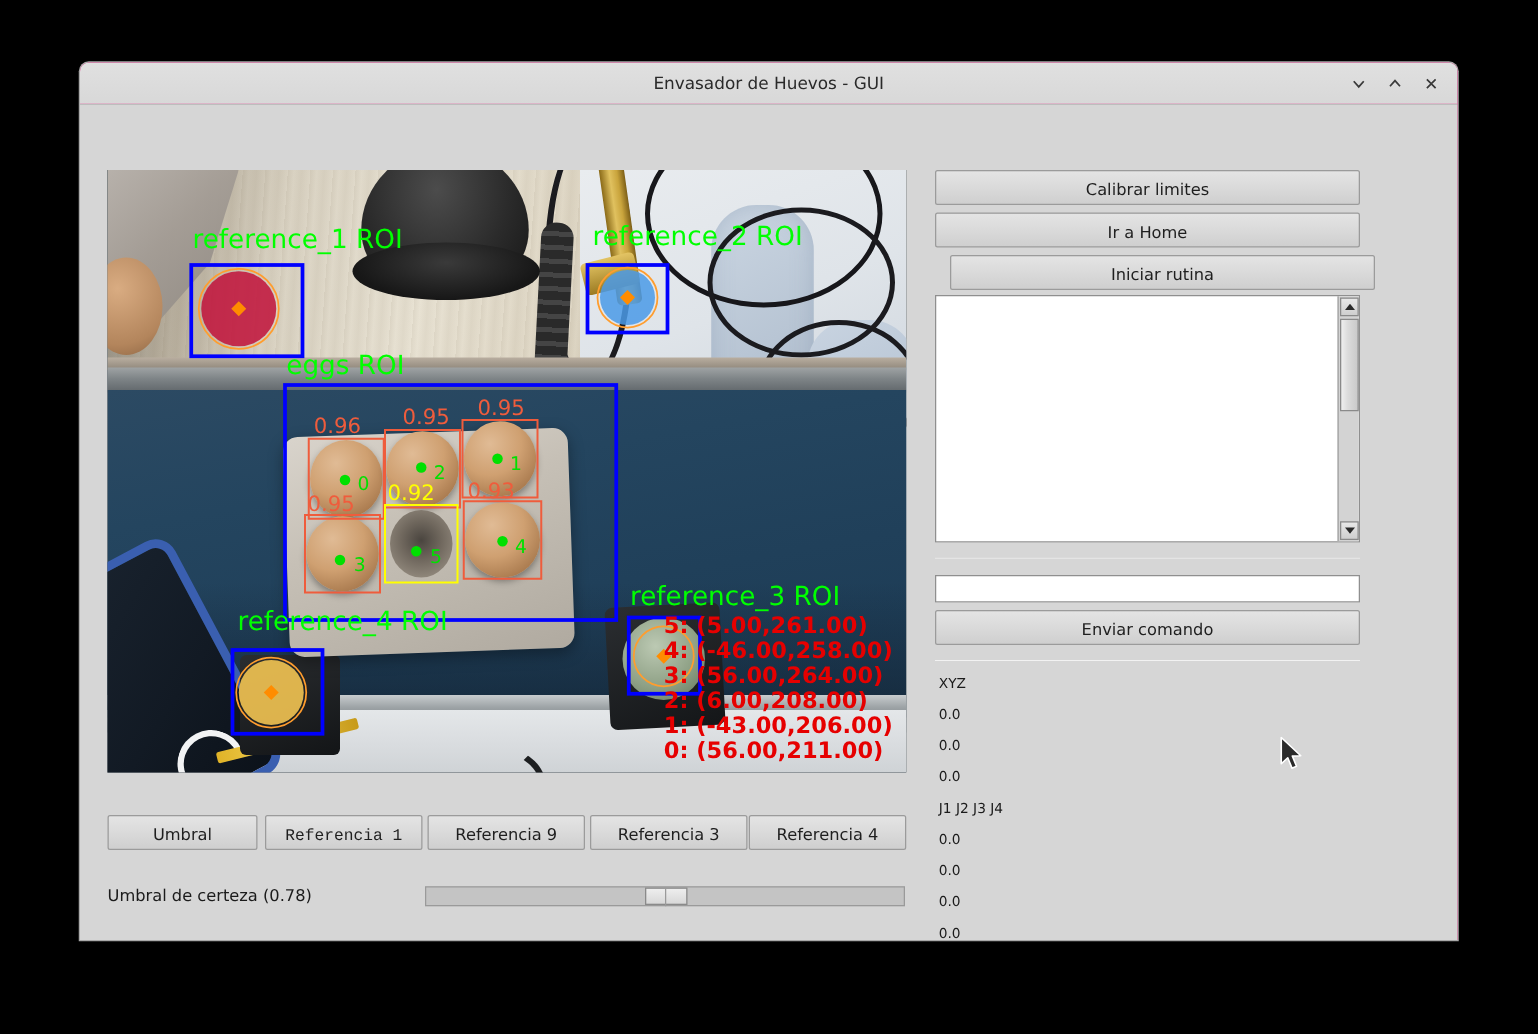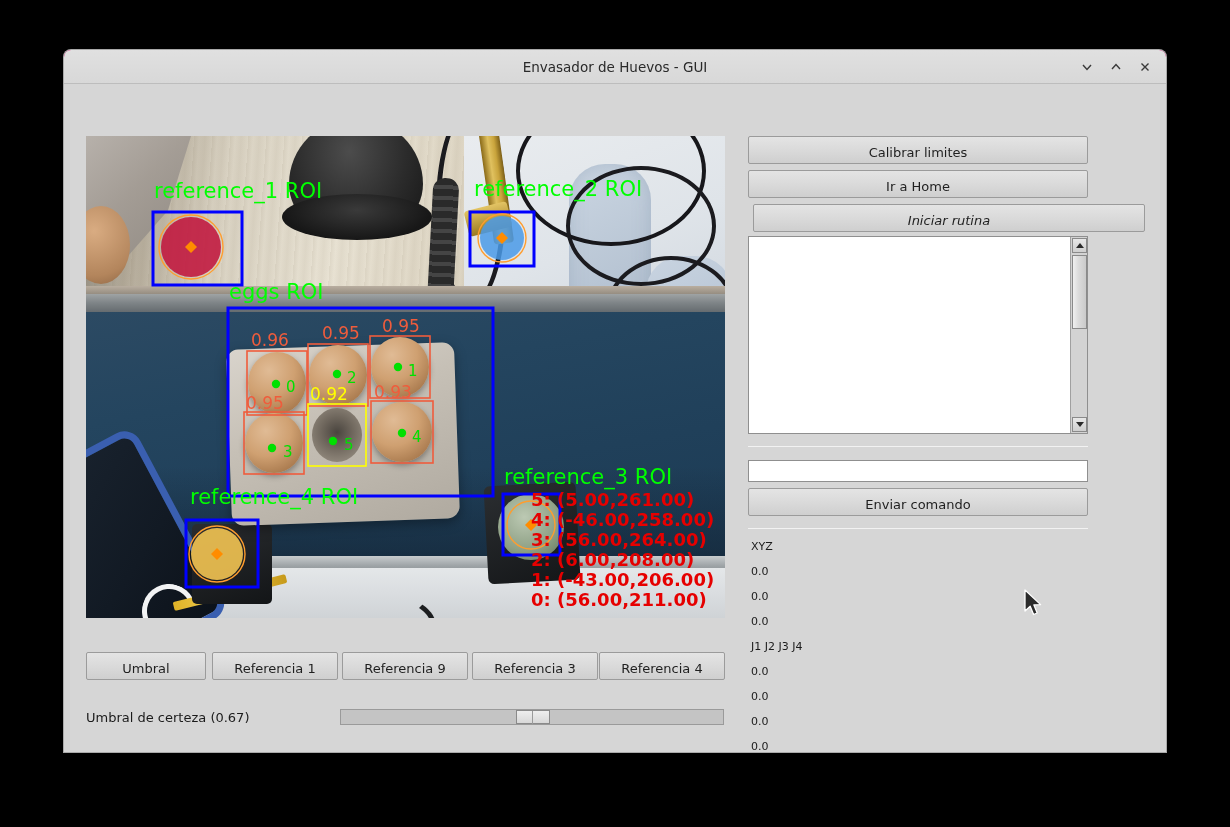--- a/index.html
+++ b/index.html
@@ -280,21 +280,21 @@
     color: #1f1f1f;
     text-align: center;
     cursor: pointer;
     font-family: "DejaVu Sans", "Liberation Sans", sans-serif;
     padding: 8px;
   }
 
   #rp { position: absolute; left: 684px; top: 52px; width: 340px; }
   #btn-calibrar { position:absolute; left:0; top:0;  width:340px; height:28px; }
   #btn-home     { position:absolute; left:0; top:34px; width:340px; height:28px; }
-  #btn-rutina   { position:absolute; left:5px; top:68px; width:392px; height:28px;font-style:italic; }
+  #btn-rutina   { position:absolute; left:12px; top:68px; width:340px; height:28px; }
 
   #logbox {
     position:absolute; left:0; top:100px;
     width:340px; height:198px;
     background:#ffffff;
     border:1px solid #8f8f8f;
   }
   #logtext {
     position:absolute; left:4px; top:2px; right:20px; bottom:2px;
     font-size:12px; color:#111; white-space:pre-wrap; overflow:hidden;
@@ -341,21 +341,21 @@
     white-space:nowrap;
   }
 
   
   #roi-title {
     position:absolute; left:22px; top:545px; width:639px;
     text-align:center; font-size:13px; color:#1b1b1b;
   }
   .roibtn { position:absolute; top:568px; height:28px; }
   #rb0 { left:22px;  width:120px; }
-  #rb1 { left:148px; width:126px; }
+  #rb1 { left:148px; width:126px;font-family:Liberation Mono, monospace; }
   #rb2 { left:278px; width:126px; }
   #rb3 { left:408px; width:126px; }
   #rb4 { left:535px; width:126px; }
 
   #umbral-label {
     position:absolute; left:22px; top:626px;
     font-size:13px; color:#1b1b1b;
   }
   #slider-track {
     position:absolute; left:276px; top:625px; width:384px; height:16px;
@@ -504,21 +504,21 @@
           </svg>
       </div>
 
 
       <button class="btn roibtn" id="rb0">Umbral</button>
       <button class="btn roibtn" id="rb1">Referencia 1</button>
       <button class="btn roibtn" id="rb2">Referencia 9</button>
       <button class="btn roibtn" id="rb3">Referencia 3</button>
       <button class="btn roibtn" id="rb4">Referencia 4</button>
 
-      <div id="umbral-label">Umbral de certeza (0.67)</div>
+      <div id="umbral-label">Umbral de certeza (0.78)</div>
       <div id="slider-track">
         <div id="slider-handle"></div>
       </div>
 
       <div id="rp">
         <button class="btn" id="btn-calibrar">Calibrar limites</button>
         <button class="btn" id="btn-home">Ir a Home</button>
         <button class="btn" id="btn-rutina">Iniciar rutina</button>
 
         <div id="logbox">

